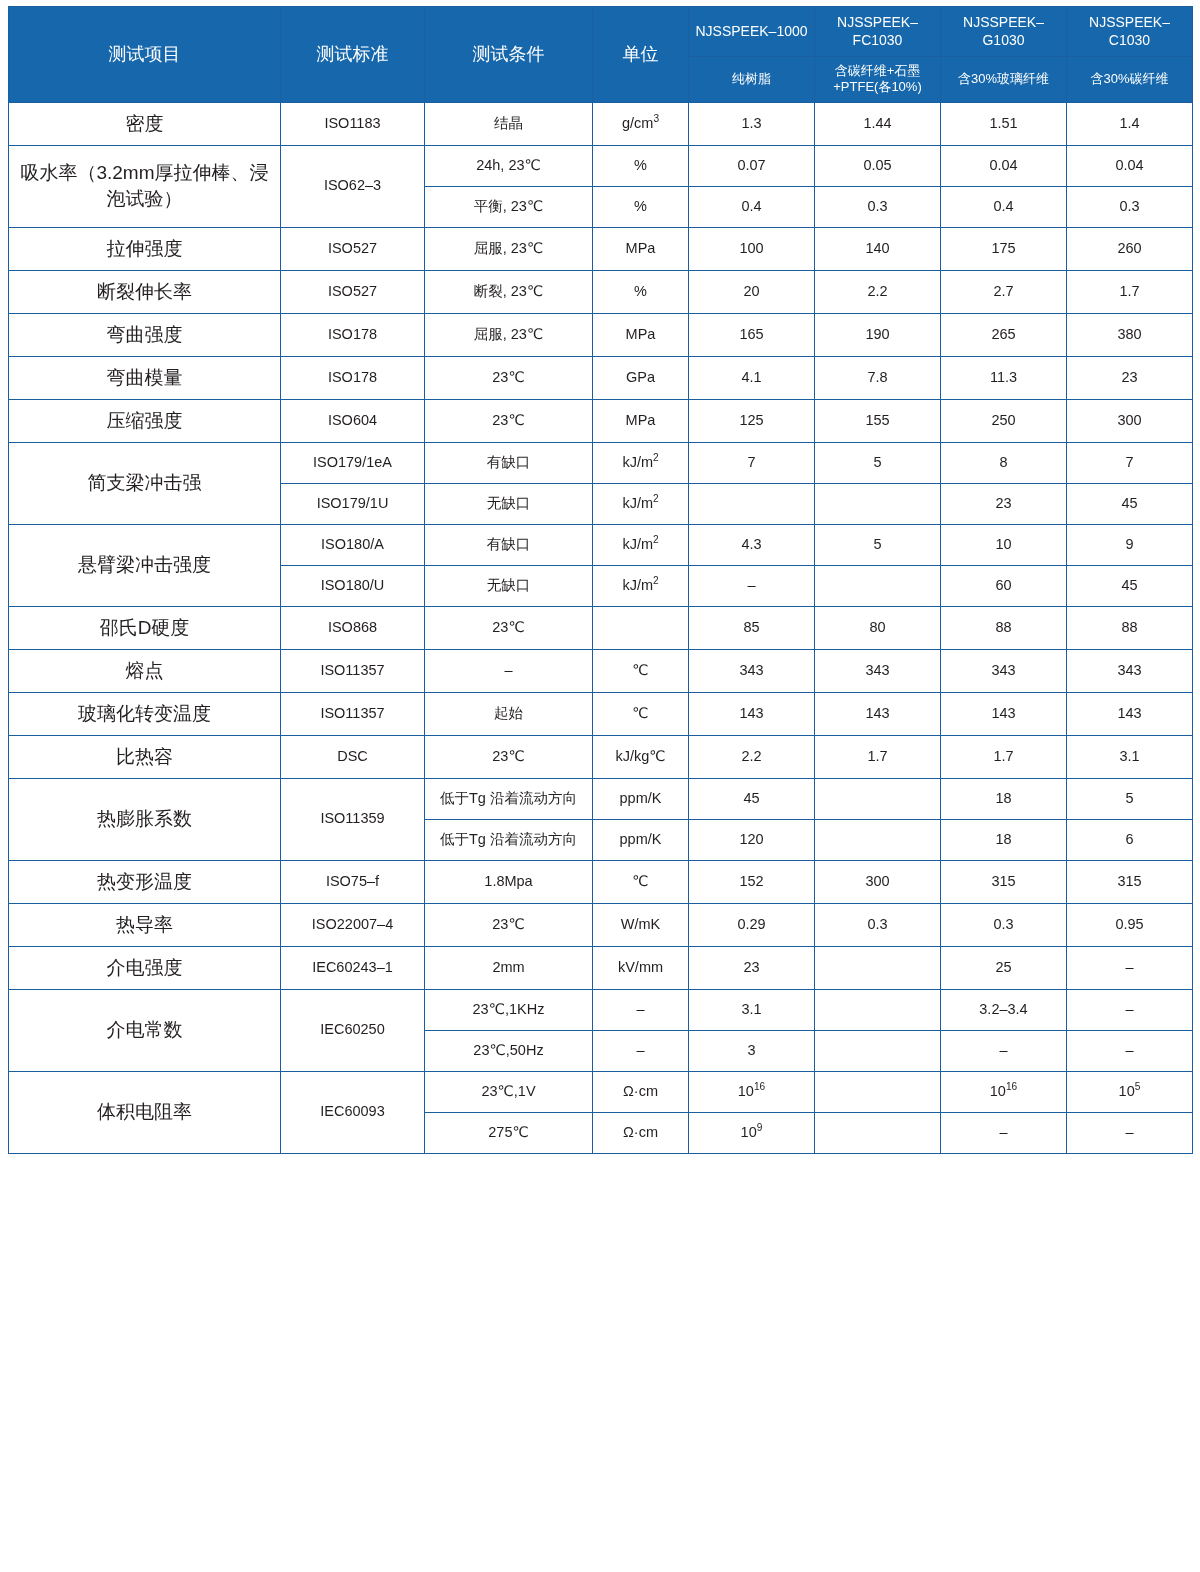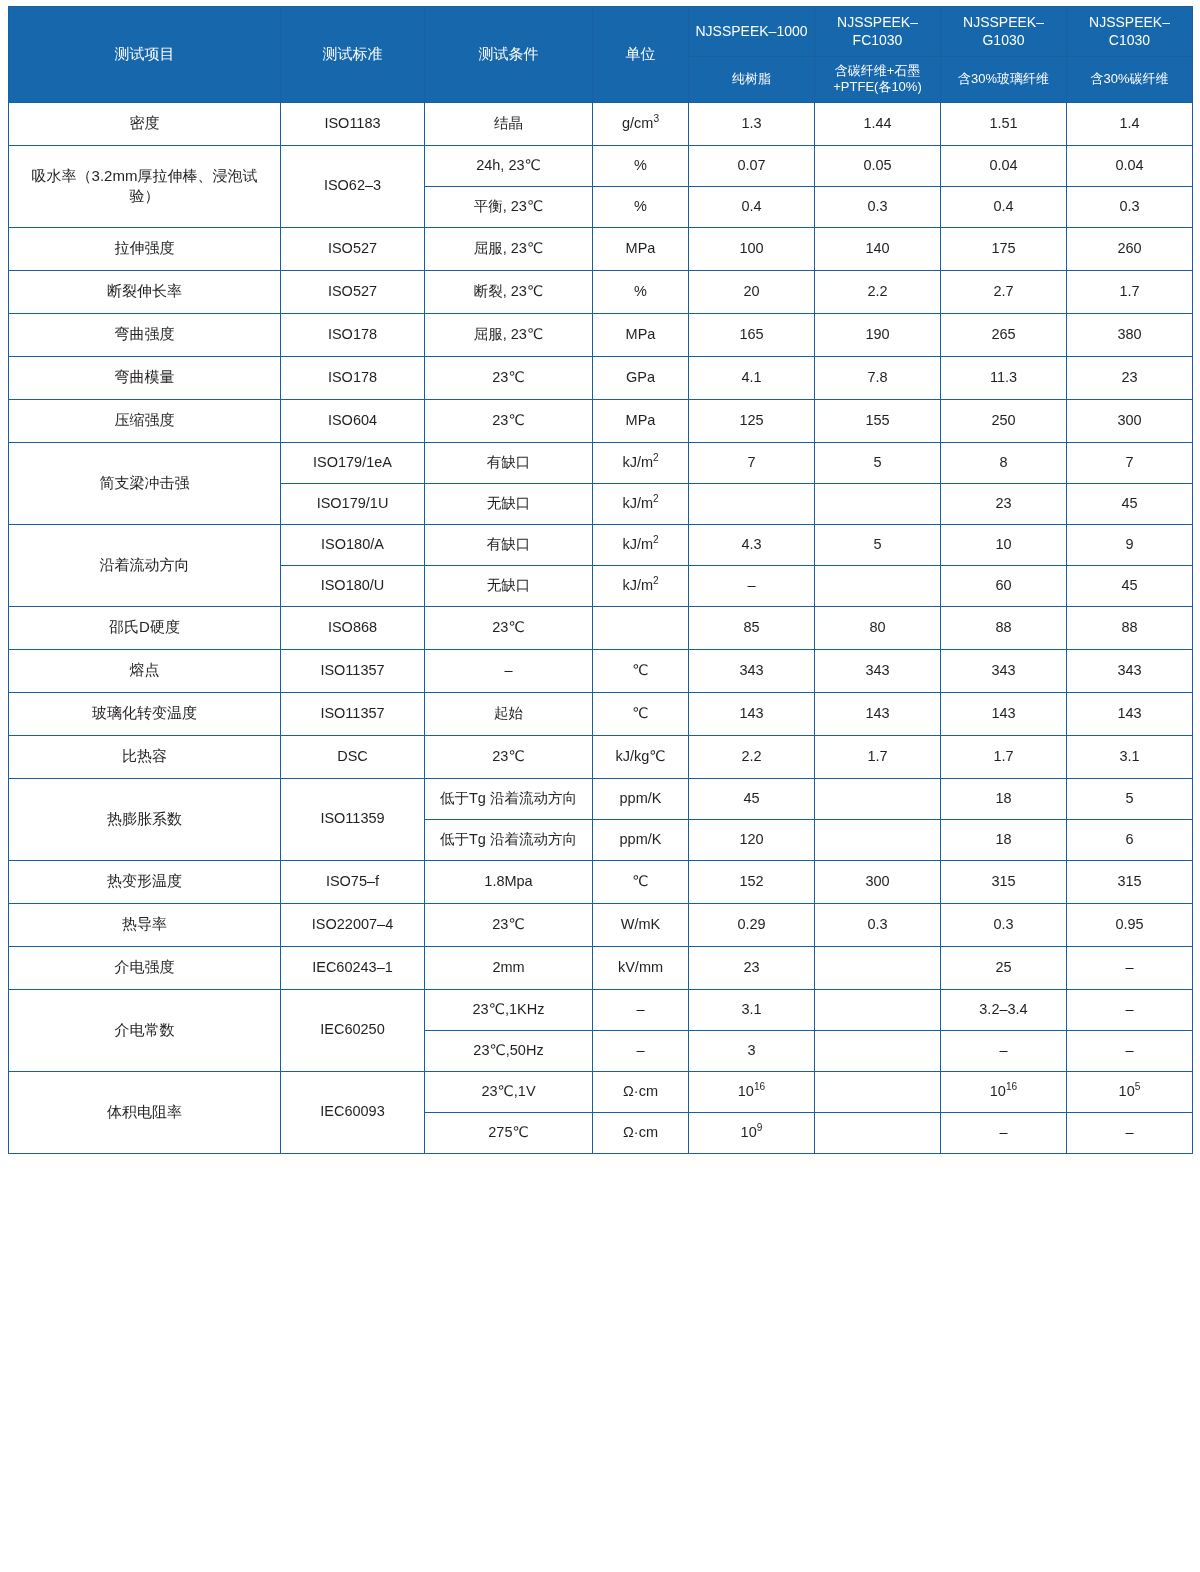--- a/index.html
+++ b/index.html
@@ -40,38 +40,38 @@
     line-height: 1.35;
     word-break: break-word;
   }
   thead th {
     background: #1667ab;
     color: #ffffff;
     border-color: #4f8cc4;
     font-weight: normal;
   }
   thead th.big {
-    font-size: 15px;
+    font-size: 18px;
   }
   thead th.prodname {
     font-size: 14px;
     line-height: 1.25;
     padding: 7px 3px;
   }
   thead th.prodsub {
     font-size: 13px;
     line-height: 1.25;
     padding: 6px 3px;
   }
   tbody td {
     background: #ffffff;
     height: 30px;
   }
   tbody td.item {
-    font-size: 15px;
+    font-size: 19px;
     padding: 6px 10px;
   }
   tbody td.std, tbody td.cond, tbody td.unit {
     font-size: 14.5px;
   }
   tbody td.val {
     font-size: 14.5px;
   }
   sup {
     font-size: 0.7em;
@@ -205,21 +205,21 @@
         <tr>
           <td class="std">ISO179/1U</td>
           <td class="cond">无缺口</td>
           <td class="unit nowrap">kJ/m<sup>2</sup></td>
           <td class="val nowrap"></td>
           <td class="val nowrap"></td>
           <td class="val nowrap">23</td>
           <td class="val nowrap">45</td>
         </tr>
         <tr>
-          <td class="item" rowspan="2">沿着流动方向</td>
+          <td class="item" rowspan="2">悬臂梁冲击强度</td>
           <td class="std">ISO180/A</td>
           <td class="cond">有缺口</td>
           <td class="unit nowrap">kJ/m<sup>2</sup></td>
           <td class="val nowrap">4.3</td>
           <td class="val nowrap">5</td>
           <td class="val nowrap">10</td>
           <td class="val nowrap">9</td>
         </tr>
         <tr>
           <td class="std">ISO180/U</td>

